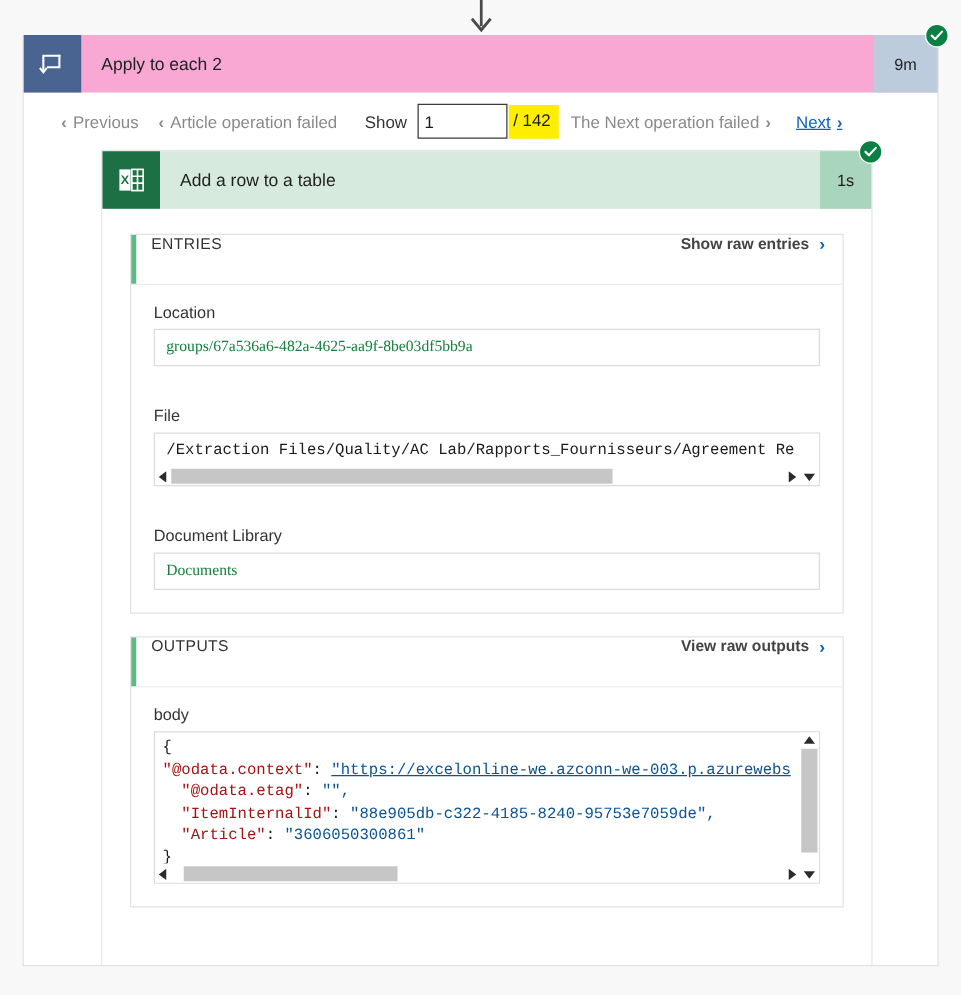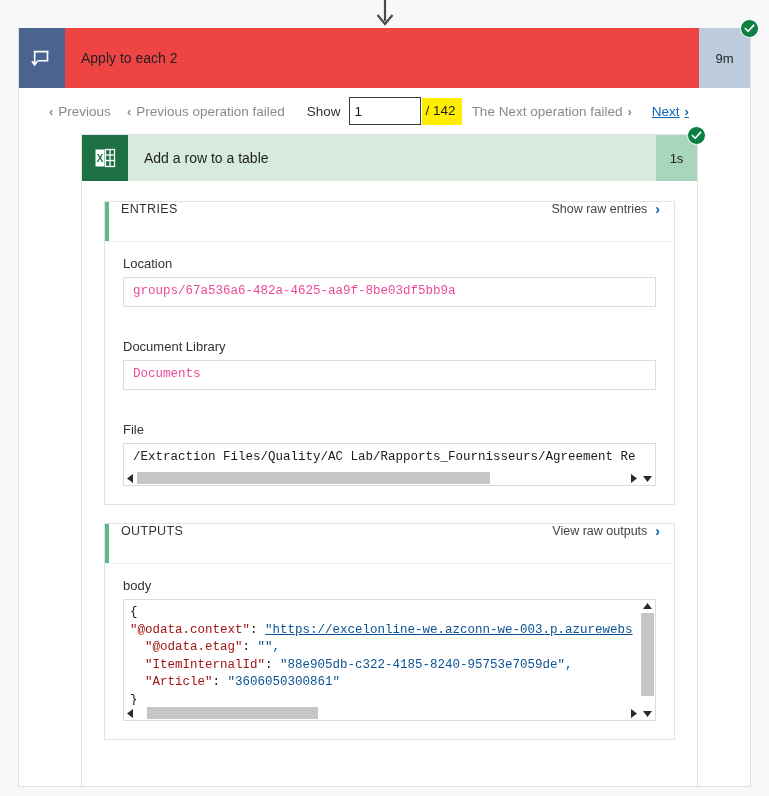--- a/index.html
+++ b/index.html
@@ -32,22 +32,22 @@
     width: 733px;
     background: #ffffff;
     border: 1px solid #e1e1e1;
     border-top: none;
   }
 
   .scope-header {
     position: relative;
     display: flex;
     align-items: stretch;
-    height: 60px;
-    background: #ef4444;
+    height: 46px;
+    background: #f9a8d4;
   }
   .scope-icon-box {
     width: 46px;
     min-width: 46px;
     background: #4a6491;
     display: flex;
     align-items: center;
     justify-content: center;
   }
   .scope-title {
@@ -207,42 +207,42 @@
     font-size: 12.5px;
     letter-spacing: 0.35px;
     color: #333333;
   }
   .section-action {
     display: inline-flex;
     align-items: center;
     gap: 8px;
     cursor: pointer;
   }
-  .section-action-label { font-size: 12.5px; color: #444444; }
+  .section-action-label { font-size: 12.5px; color: #444444; font-weight: bold; }
   .section-action-chev { color: #0f62b5; font-size: 14px; font-weight: bold; line-height: 1; }
 
   .section-body { padding: 14px 18px 16px 18px; }
 
   .field { margin-bottom: 32px; }
   .field:last-child { margin-bottom: 2px; }
   .field-label {
     display: block;
     font-size: 13px;
     color: #333333;
     margin-bottom: 6px;
   }
   .field-value {
     width: 100%;
     min-height: 30px;
     border: 1px solid #dcdcdc;
     background: #ffffff;
     padding: 6px 9px;
-    font-family: Liberation Mono, monospace;
+    font-family: Liberation Serif, serif;
     font-size: 12.5px;
-    color: #ec4899;
+    color: #15803d;
     white-space: nowrap;
     overflow: hidden;
   }
 
   
   .field-scrollable { position: relative; padding-bottom: 0; }
   .fs-box {
     border: 1px solid #dcdcdc;
     background: #ffffff;
     display: flex;
@@ -356,21 +356,21 @@
   </div>
 
   <div class="pager">
     <span class="pager-link disabled sp">
       <span class="pager-chev">‹</span>
       <span>Previous</span>
     </span>
 
     <span class="pager-link disabled sp" style="margin-left:16px">
       <span class="pager-chev">‹</span>
-      <span>Previous operation failed</span>
+      <span>Article operation failed</span>
     </span>
 
     <span class="pager-label-show sp">Show</span>
 
     <input class="pager-input sp" type="text" value="1" style="">
 
     <span class="pager-total sp">/ 142</span>
 
     <span class="pager-link disabled sp pager-next-failed">
       <span>The Next operation failed</span>
@@ -414,25 +414,20 @@
             <span class="section-action">
               <span class="section-action-label">Show raw entries</span>
               <span class="section-action-chev">›</span>
             </span>
           </div>
           <div class="section-body">
 
             <div class="field">
               <span class="field-label">Location</span>
               <div class="field-value">groups/67a536a6-482a-4625-aa9f-8be03df5bb9a</div>
-            </div>
-
-            <div class="field">
-              <span class="field-label">Document Library</span>
-              <div class="field-value">Documents</div>
             </div>
 
             <div class="field field-scrollable">
               <span class="field-label">File</span>
               <div class="fs-box">
                 <div class="fs-main">
                   <div class="fs-text">/Extraction Files/Quality/AC Lab/Rapports_Fournisseurs/Agreement Re</div>
                   <div class="hscroll">
                     <div class="arrow">
                       <svg class="tri" width="7" height="9" viewBox="0 0 7 9">
@@ -451,20 +446,25 @@
                 </div>
                 <div class="vbar" style="justify-content:flex-end;">
                   <div class="track"></div>
                   <div class="arrow">
                     <svg class="tri" width="9" height="7" viewBox="0 0 9 7">
                         <polygon points="0,1 9,1 4.5,7" fill="#2b2b2b"></polygon>
                       </svg>
                   </div>
                 </div>
               </div>
+            </div>
+
+            <div class="field">
+              <span class="field-label">Document Library</span>
+              <div class="field-value">Documents</div>
             </div>
 
 
           </div>
         </div>
 
         <div class="section">
           <div class="section-header">
             <span class="section-title">OUTPUTS</span>
             <span class="section-action">

